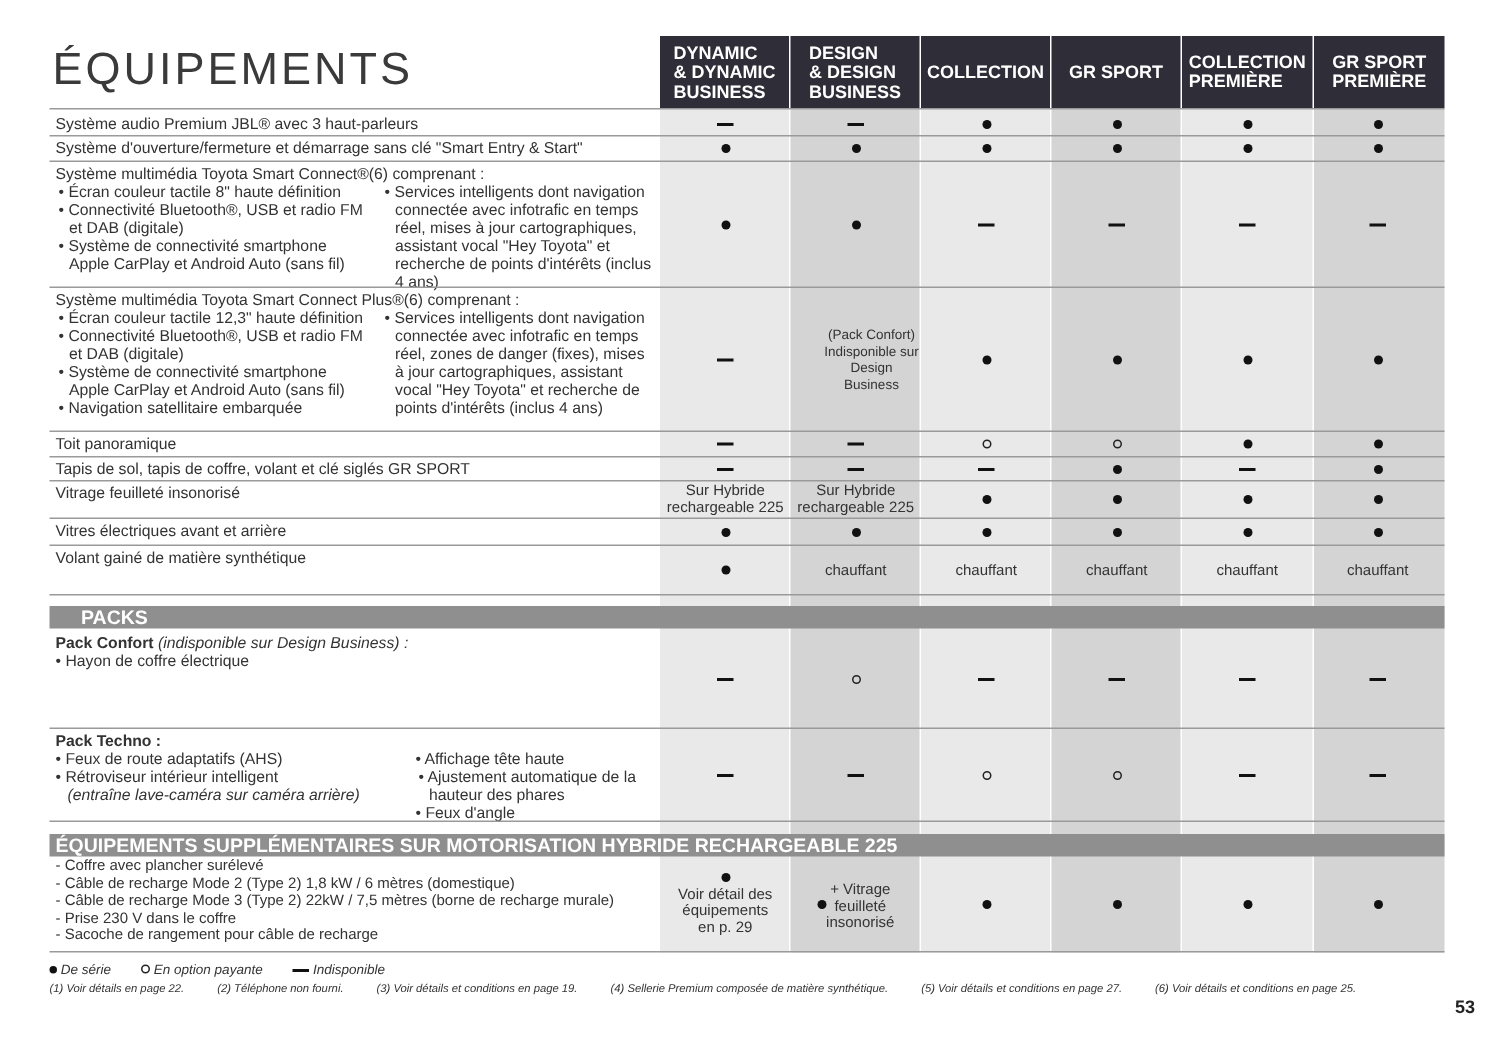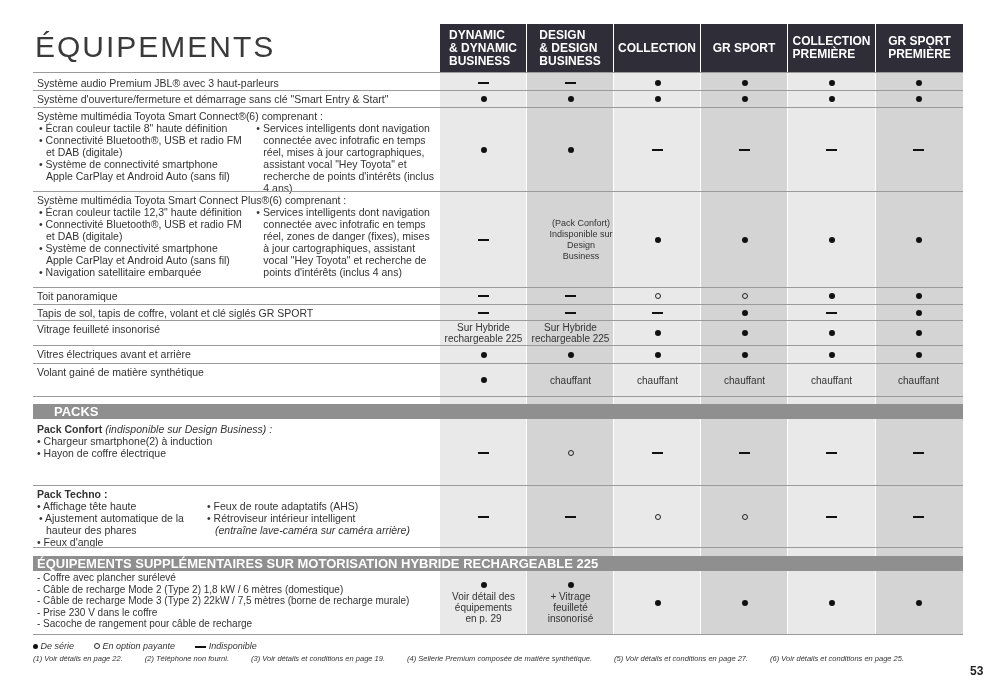--- a/index.html
+++ b/index.html
@@ -191,45 +191,44 @@
       <div class="cell w86"><span>chauffant</span></div>
       <div class="cell w86"><span>chauffant</span></div>
     </div>
     <div class="row" style="top: 396px; height: 0px;"></div>
   </div>
 
 <div class="section" style="top:404px;padding-left:21px;">PACKS</div>
 
 <div class="label" style="top:423px;width:400px;">
   <div><b>Pack Confort</b> <i>(indisponible sur Design Business) :</i></div>
-  <div>• Chargeur smartphone(2) à induction</div>
   <div>• Hayon de coffre électrique</div>
 </div>
 <div class="cells" id="cells-confort" style="top:421px;height:64px;">
     <div class="cell w86"><span class="dash"></span></div>
     <div class="cell w86"><span class="ring"></span></div>
     <div class="cell w86"><span class="dash"></span></div>
     <div class="cell w86"><span class="dash"></span></div>
     <div class="cell w86"><span class="dash"></span></div>
     <div class="cell w86"><span class="dash"></span></div>
   </div>
 <div class="row" style="top:485px;height:0;"></div>
 
 <div class="label" style="top:488px;width:400px;">
   <div><b>Pack Techno :</b></div>
   <div class="two">
+    <div style="width:230px;">
+      <div>• Feux de route adaptatifs (AHS)</div>
+      <div>• Rétroviseur intérieur intelligent</div>
+      <div style="padding-left:8px;font-style:italic;">(entraîne lave-caméra sur caméra arrière)</div>
+    </div>
     <div style="width:160px;">
       <div>• Affichage tête haute</div>
       <div class="bul">• Ajustement automatique de la hauteur des phares</div>
       <div>• Feux d'angle</div>
-    </div>
-    <div style="width:230px;">
-      <div>• Feux de route adaptatifs (AHS)</div>
-      <div>• Rétroviseur intérieur intelligent</div>
-      <div style="padding-left:8px;font-style:italic;">(entraîne lave-caméra sur caméra arrière)</div>
     </div>
   </div>
 </div>
 <div class="cells" id="cells-techno" style="top:486px;height:61px;">
     <div class="cell w86"><span class="dash"></span></div>
     <div class="cell w86"><span class="dash"></span></div>
     <div class="cell w86"><span class="ring"></span></div>
     <div class="cell w86"><span class="ring"></span></div>
     <div class="cell w86"><span class="dash"></span></div>
     <div class="cell w86"><span class="dash"></span></div>
@@ -241,21 +240,21 @@
   <div>- Coffre avec plancher surélevé</div>
   <div>- Câble de recharge Mode 2 (Type 2) 1,8 kW / 6 mètres (domestique)</div>
   <div>- Câble de recharge Mode 3 (Type 2) 22kW / 7,5 mètres (borne de recharge murale)</div>
   <div>- Prise 230 V dans le coffre</div>
   <div>- Sacoche de rangement pour câble de recharge</div>
 </div>
 <div class="cells" style="top:572px;height:62px;">
   <div class="cell w86" style="flex-direction:column;"><span class="dot"></span><span style="margin-top:3px;">Voir détail des
 équipements
 en p. 29</span></div>
-  <div class="cell w86" style="flex-direction:column;"><span class="dot"></span><span style="margin-top:3px;">+ Vitrage
+  <div class="cell w86" style="flex-direction:row;"><span class="dot"></span><span style="margin-top:3px;">+ Vitrage
 feuilleté
 insonorisé</span></div>
   <div class="cell w86"><span class="dot"></span></div>
   <div class="cell w86"><span class="dot"></span></div>
   <div class="cell w86"><span class="dot"></span></div>
   <div class="cell w86"><span class="dot"></span></div>
 </div>
 <div class="row" style="top:634px;height:0;"></div>
 
 <div class="legend">

